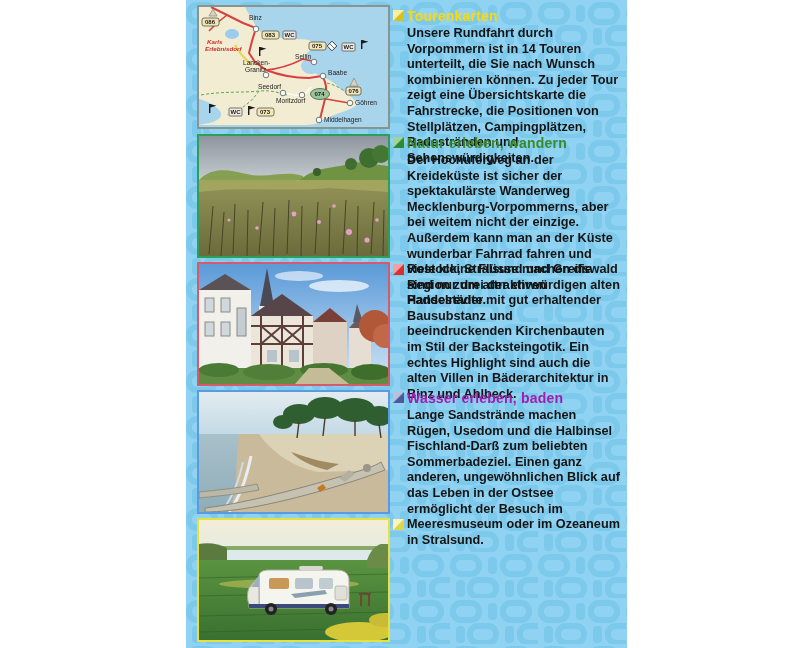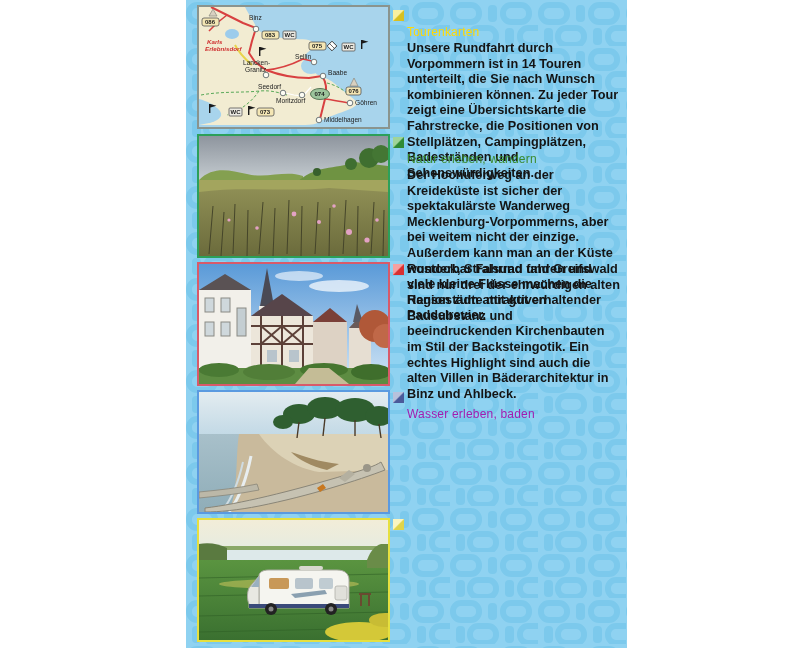--- a/index.html
+++ b/index.html
@@ -9,21 +9,21 @@
   .bg-pattern{position:absolute;left:0;top:0;width:441px;height:648px;display:block;}
 
   .photo{position:absolute;left:11px;width:193px;height:124px;box-sizing:border-box;
          border:2px solid #999;background:#dddddd;overflow:hidden;}
   .photo svg{display:block;width:100%;height:100%;}
   .ph1{top:5px;}  .ph2{top:134px;} .ph3{top:262px;} .ph4{top:390px;} .ph5{top:518px;}
 
   .txt{position:absolute;left:207px;width:228px;}
   .s1{top:8px;} .s2{top:135px;} .s3{top:262px;} .s4{top:390px;} .s5{top:517px;}
   .bullet{position:absolute;left:0;top:2px;width:11px;height:11px;display:block;}
-  .sec-title{margin:17px 0 2px 14px;font-size:12px;font-weight:normal;letter-spacing:.2px;}
+  .sec-title{margin:0 0 2px 14px;font-size:14px;font-weight:bold;letter-spacing:.2px;}
   .sec-body{margin:0 0 0 14px;font-size:12.7px;line-height:15.6px;color:#141414;font-weight:bold;}
 
   .mlabel{font-size:6.6px;fill:#222;font-family:"Liberation Sans",sans-serif;}
   .mred{font-size:6.2px;font-weight:bold;font-style:italic;fill:#cf2f2f;}
   .mbadge{font-size:6px;font-weight:bold;fill:#1a1a1a;}
 </style>
 </head>
 <body>
 
 <div class="canvas">
@@ -353,20 +353,21 @@
     </section>
 
     <section class="txt s3">
       <span class="bullet" style="background: linear-gradient(135deg, rgb(244, 160, 160) 45%, rgb(216, 48, 48) 55%);"></span>
       <p class="sec-body">Rostock, Stralsund und Greifswald sind nur drei der ehrwürdigen alten Hansestädte mit gut erhaltender Bausubstanz und beeindruckenden Kirchenbauten im Stil der Backsteingotik. Ein echtes Highlight sind auch die alten Villen in Bäderarchitektur in Binz und Ahlbeck.</p>
     </section>
 
     <section class="txt s4">
       <span class="bullet" style="background: linear-gradient(135deg, rgb(184, 194, 220) 45%, rgb(74, 90, 154) 55%);"></span>
       <h3 class="sec-title" style="color: #a21caf;">Wasser erleben, baden</h3>
+      <p class="sec-body">Lange Sandstrände machen Rügen, Usedom und die Halbinsel Fischland-Darß zum beliebten Sommerbadeziel. Einen ganz anderen, ungewöhnlichen Blick auf das Leben in der Ostsee ermöglicht der Besuch im Meeresmuseum oder im Ozeaneum in Stralsund.</p>
     </section>
 
     <section class="txt s5">
       <span class="bullet" style="background: linear-gradient(135deg, rgb(250, 245, 192) 45%, rgb(224, 212, 74) 55%);"></span>
     </section>
 
   </div>
 </div>
 
 </body></html>

